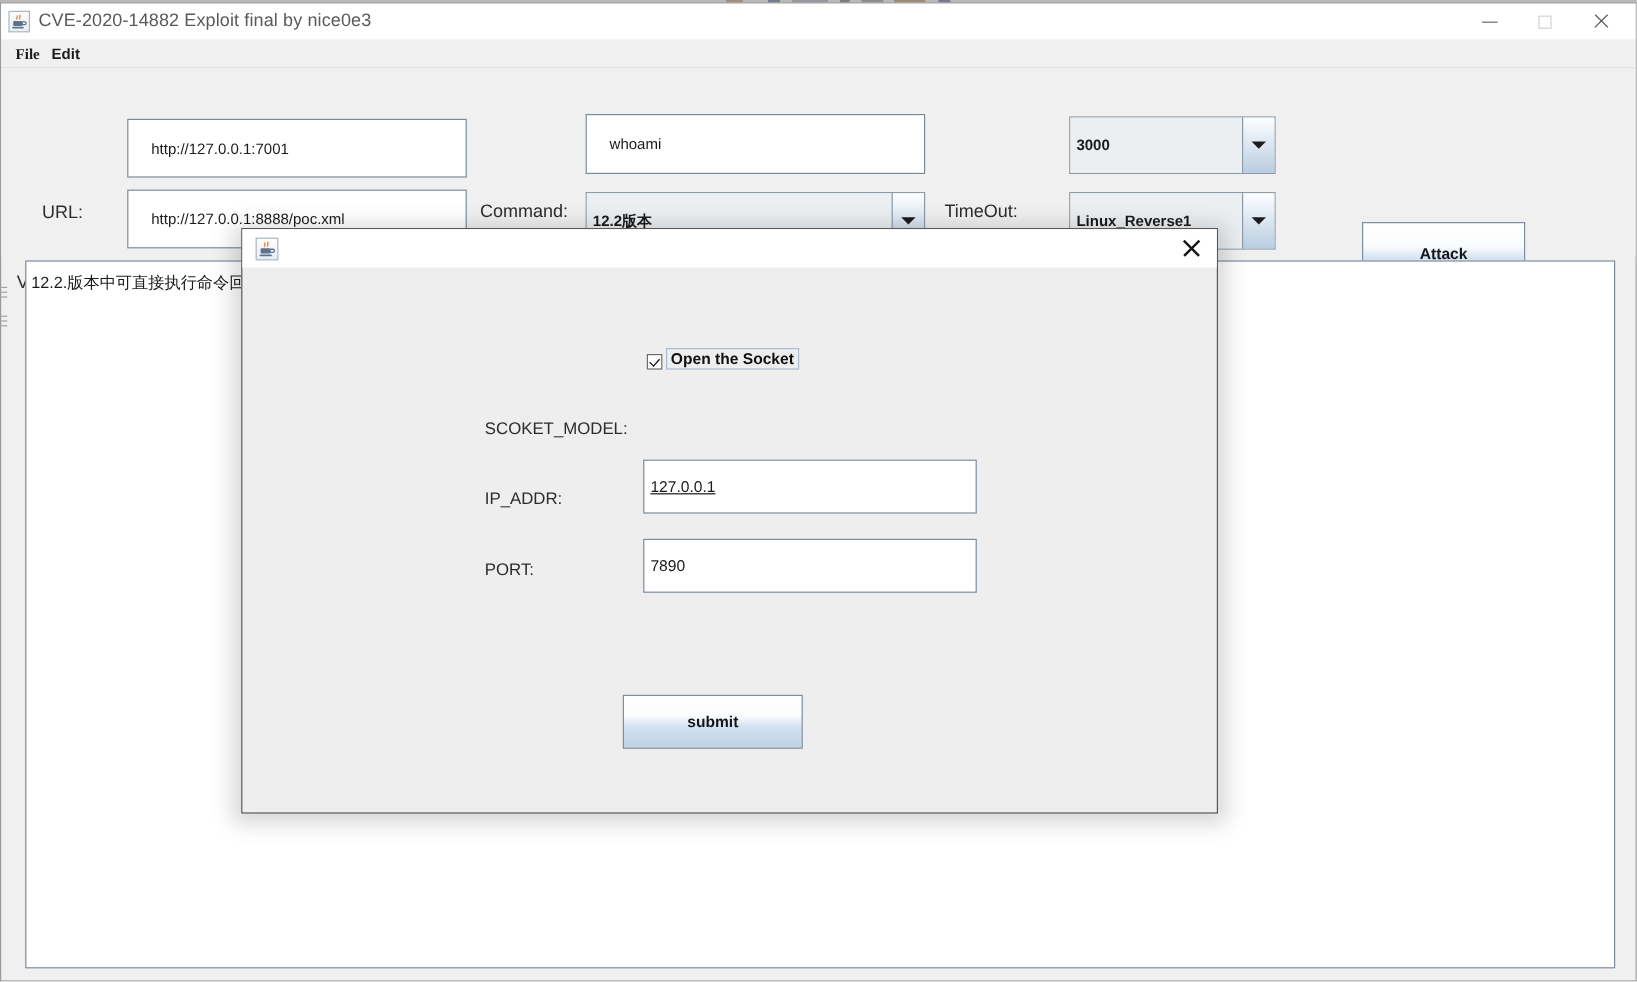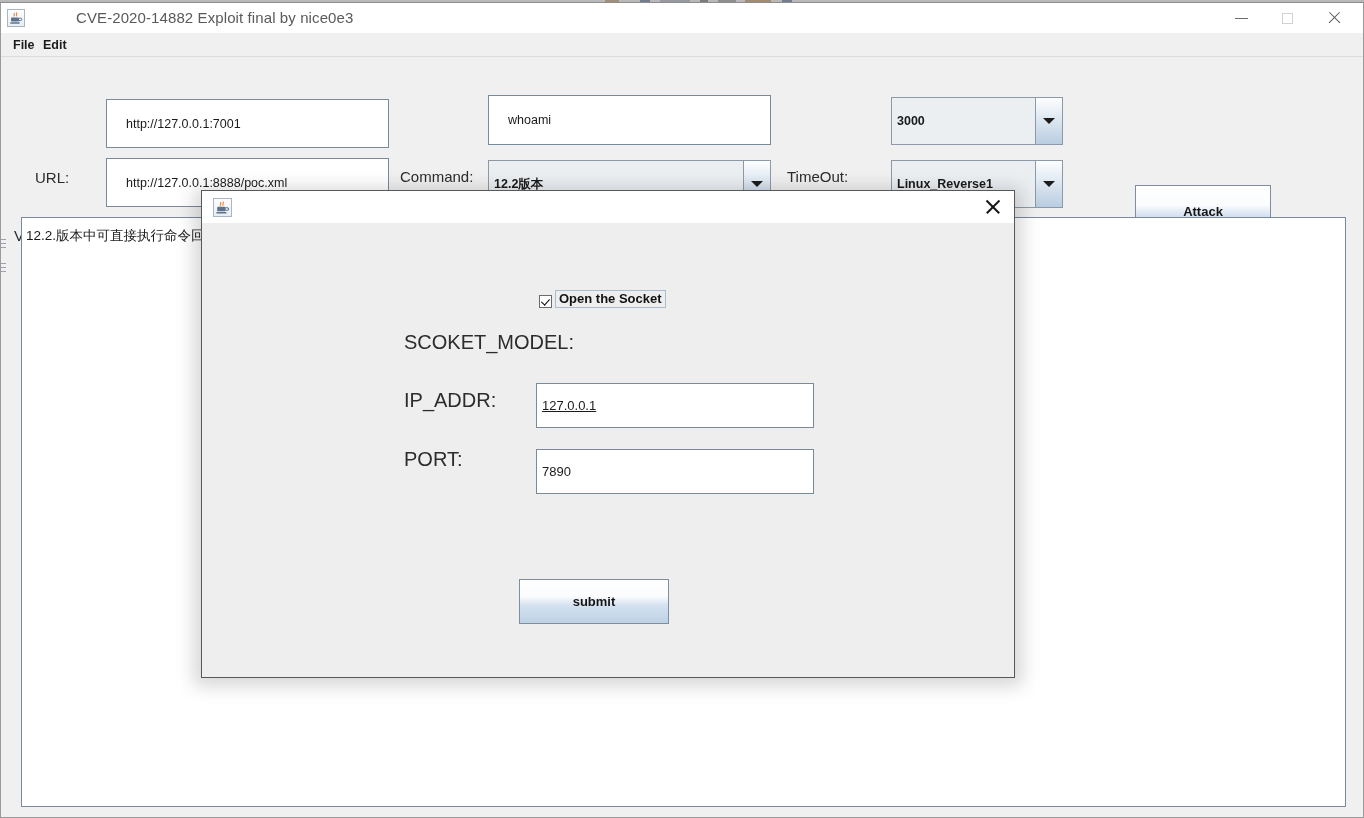--- a/index.html
+++ b/index.html
@@ -62,21 +62,20 @@
     background: linear-gradient(#fdfdfd, #e8eef4);
     box-sizing: border-box;
   }
   .title-text {
     position: absolute;
     left: 31px; top: 6px;
     font-size: 15px;
     color: #5a5a5a;
     white-space: nowrap;
     letter-spacing: .1px;
-    margin-left: 44px;
   }
   .win-btn {
     position: absolute;
     top: 0;
     width: 46px;
     height: 30px;
     cursor: default;
   }
   .win-btn span { position: absolute; display: block; }
   #btn-min { left: 1218px; }
@@ -114,21 +113,21 @@
   }
   .menu-item {
     position: absolute;
     top: 3px;
     font-size: 12.5px;
     font-weight: bold;
     color: #1b1b1b;
     padding: 2px 4px;
     cursor: default;
   }
-  #menu-file { left: 8px; }
+  #menu-file { left: 8px; font-family: Liberation Serif, serif; }
   #menu-edit { left: 38px; }
 
   
   .form-panel {
     position: absolute;
     left: 0; top: 54px;
     width: 1362px;
     height: 157px;
     background: #f0f0f0;
   }
@@ -273,23 +272,24 @@
     left: 4px; top: 11px;
     width: 18px; height: 1.6px;
     background: #161616;
     display: block;
   }
   .dialog-close .a { transform: rotate(45deg); }
   .dialog-close .b { transform: rotate(-45deg); }
 
   .dlg-label {
     position: absolute;
-    font-size: 20px;
+    font-size: 14px;
     color: #2c2c2c;
     white-space: nowrap;
+    margin-top: 18px;
   }
 
   .checkbox-row {
     position: absolute;
     left: 538px; top: 289px;
     display: flex;
     align-items: flex-end;
     cursor: default;
   }
   .checkbox-box {

